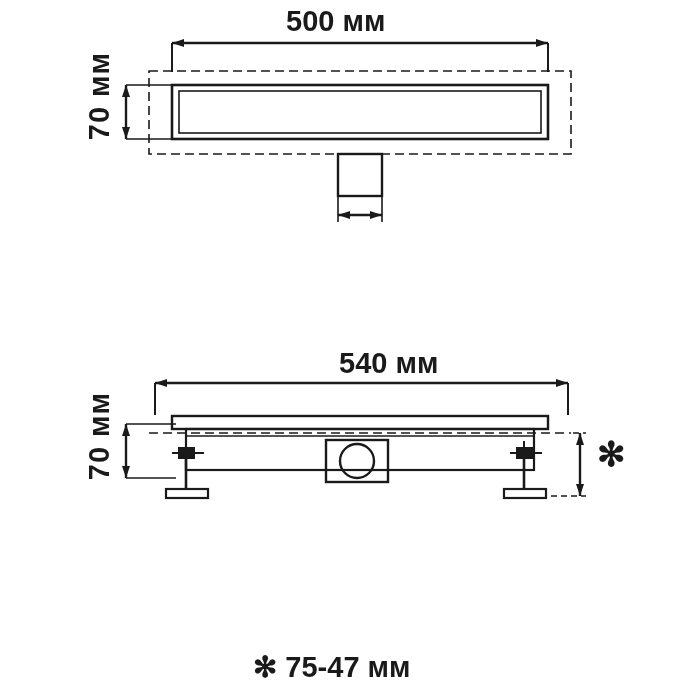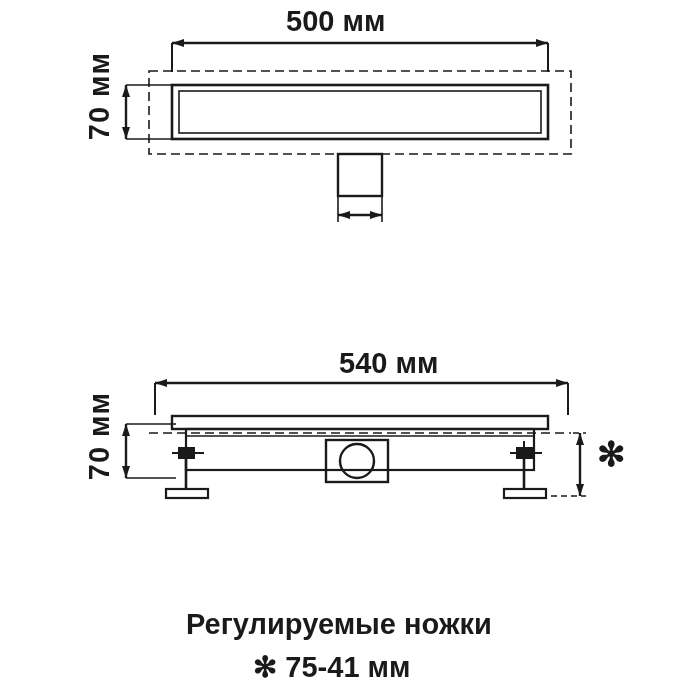--- a/index.html
+++ b/index.html
@@ -174,16 +174,15 @@
         <line x1="580" y1="433" x2="580" y2="496" stroke="#1a1a1a" stroke-width="2.4" marker-start="url(#arrL)" marker-end="url(#arrR)"></line>
       </g>
     </g>
   </svg>
 
   <div class="lbl lbl-top-width">500 мм</div>
   <div class="lbl lbl-top-height">70 мм</div>
   <div class="lbl lbl-bot-width">540 мм</div>
   <div class="lbl lbl-bot-height">70 мм</div>
   <div class="lbl lbl-star-mark">✻</div>
-  <div class="lbl lbl-legs">Регулируемые ножки</div>
-  <div class="lbl lbl-legs-range">✻ 75-41 мм</div>
+  <div class="lbl lbl-legs-range">✻ 75-47 мм</div>
 
 </div>
 
 </body></html>

